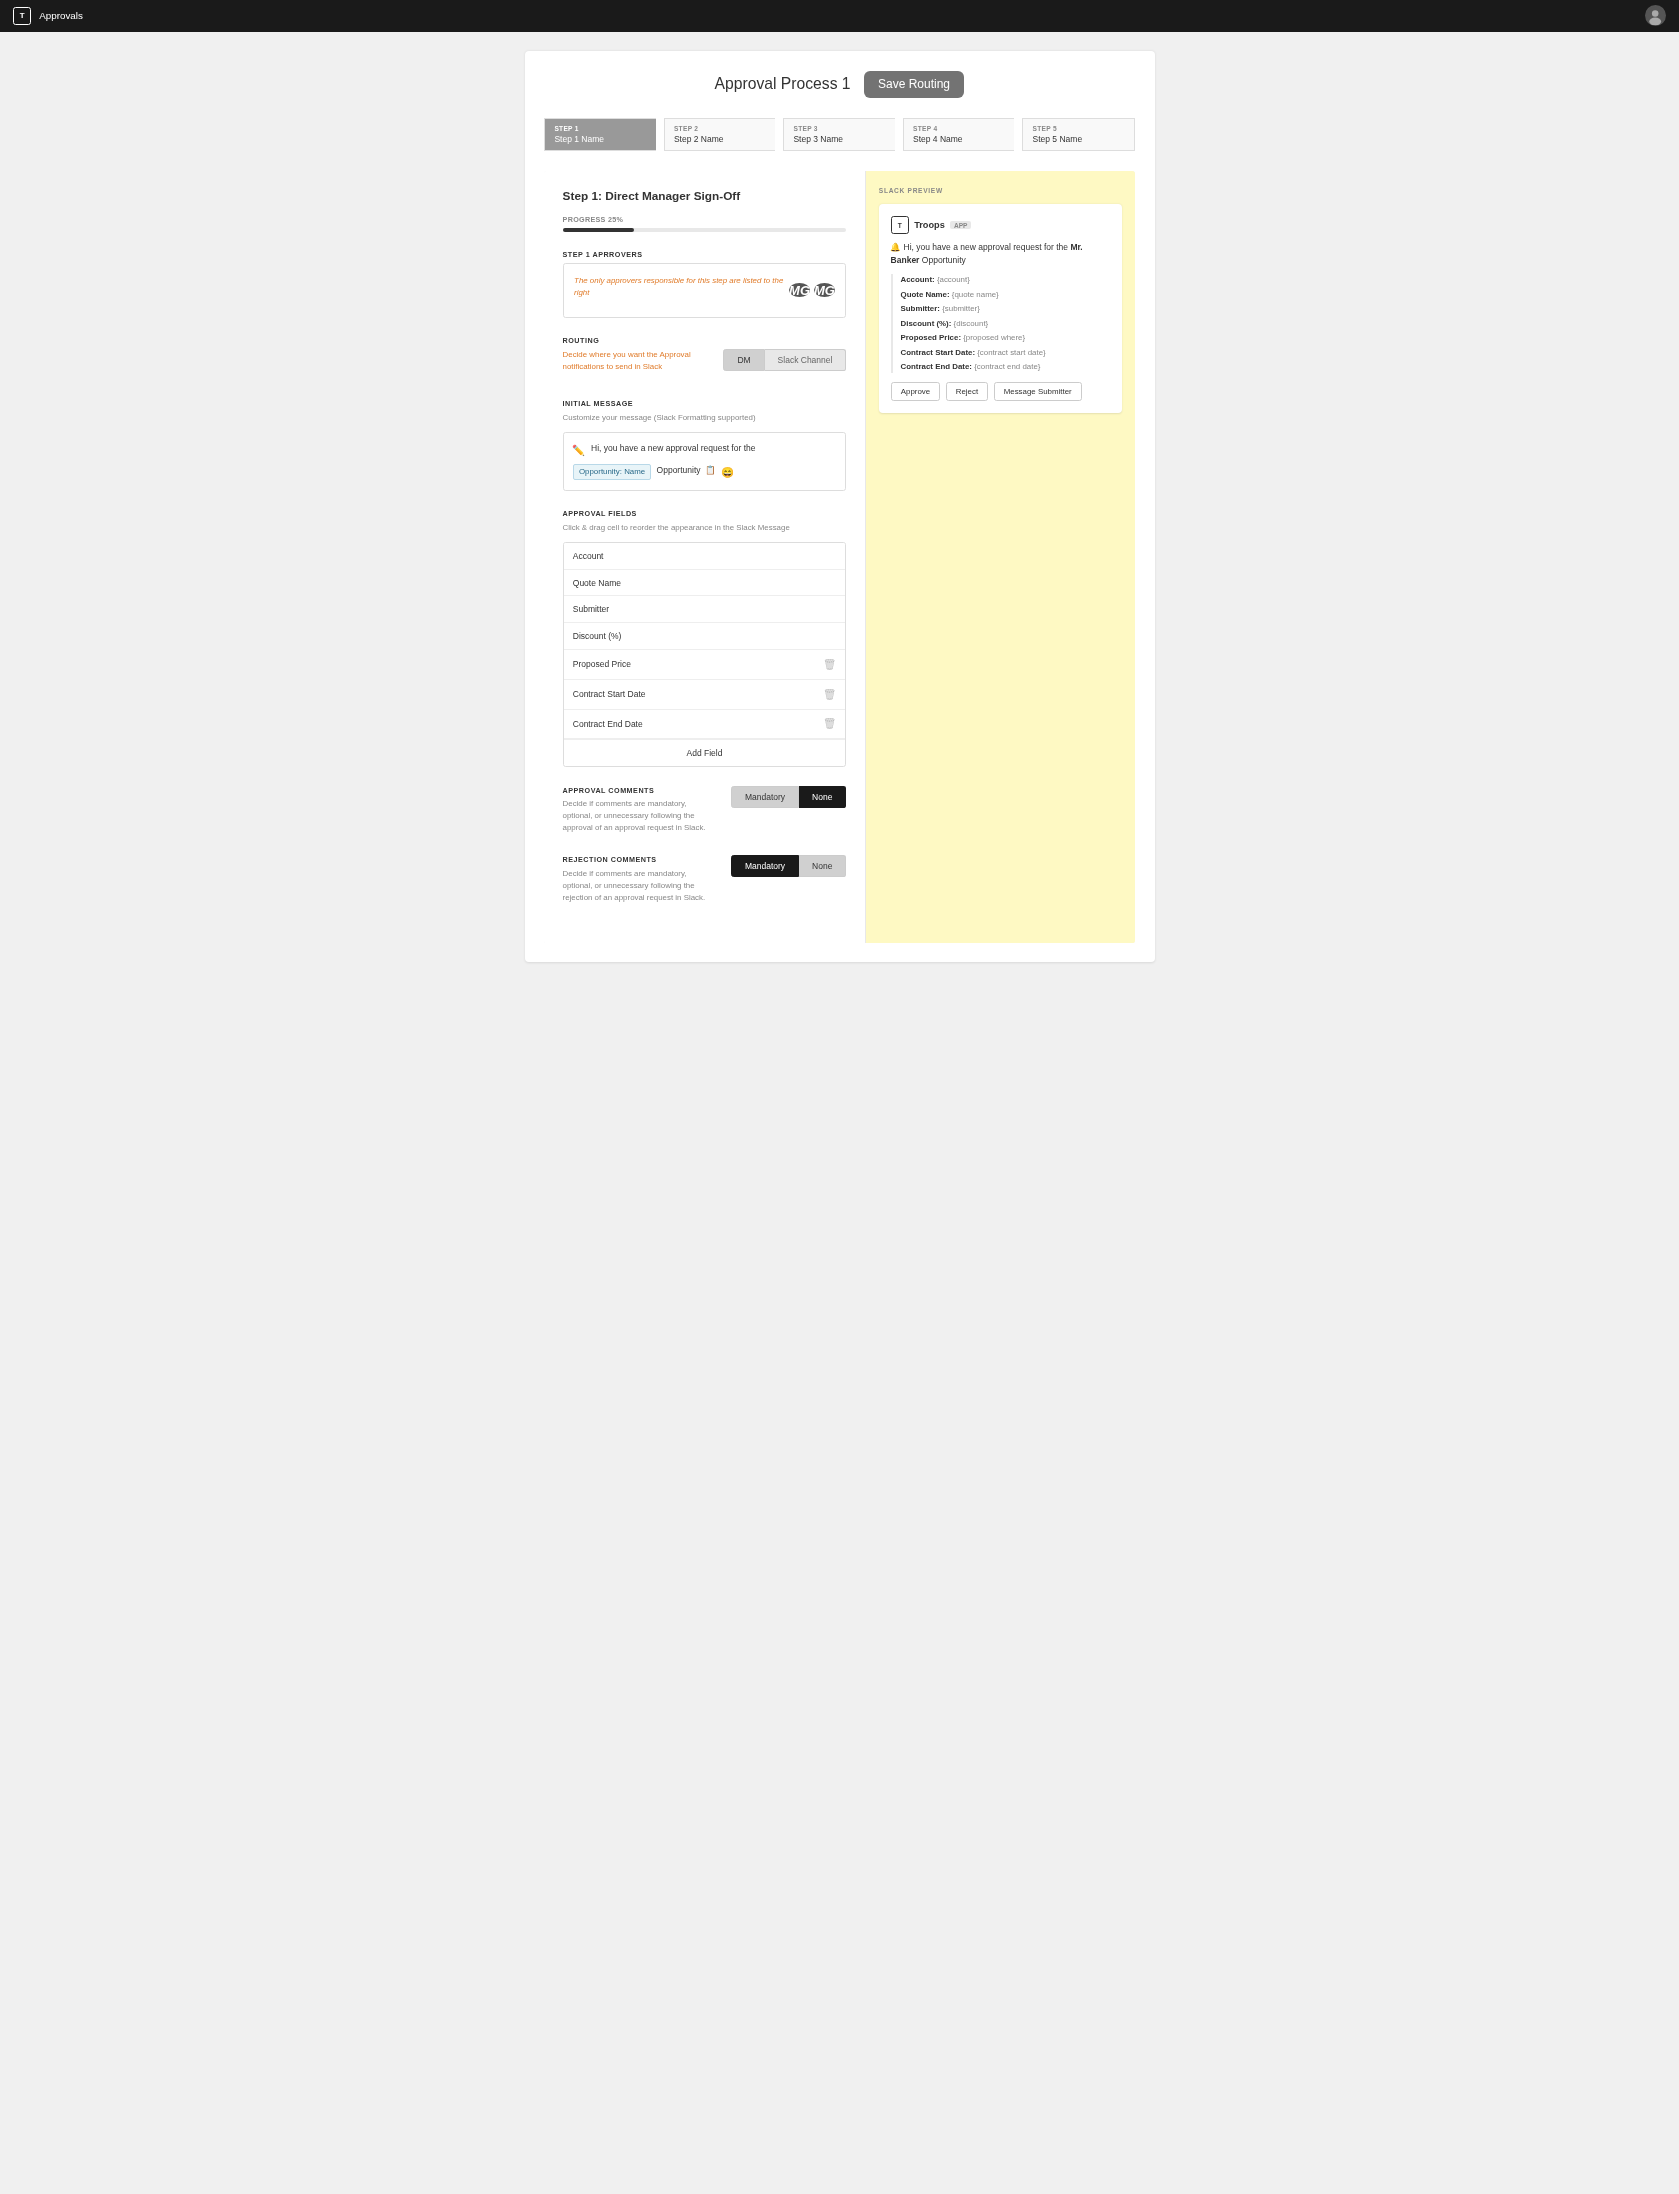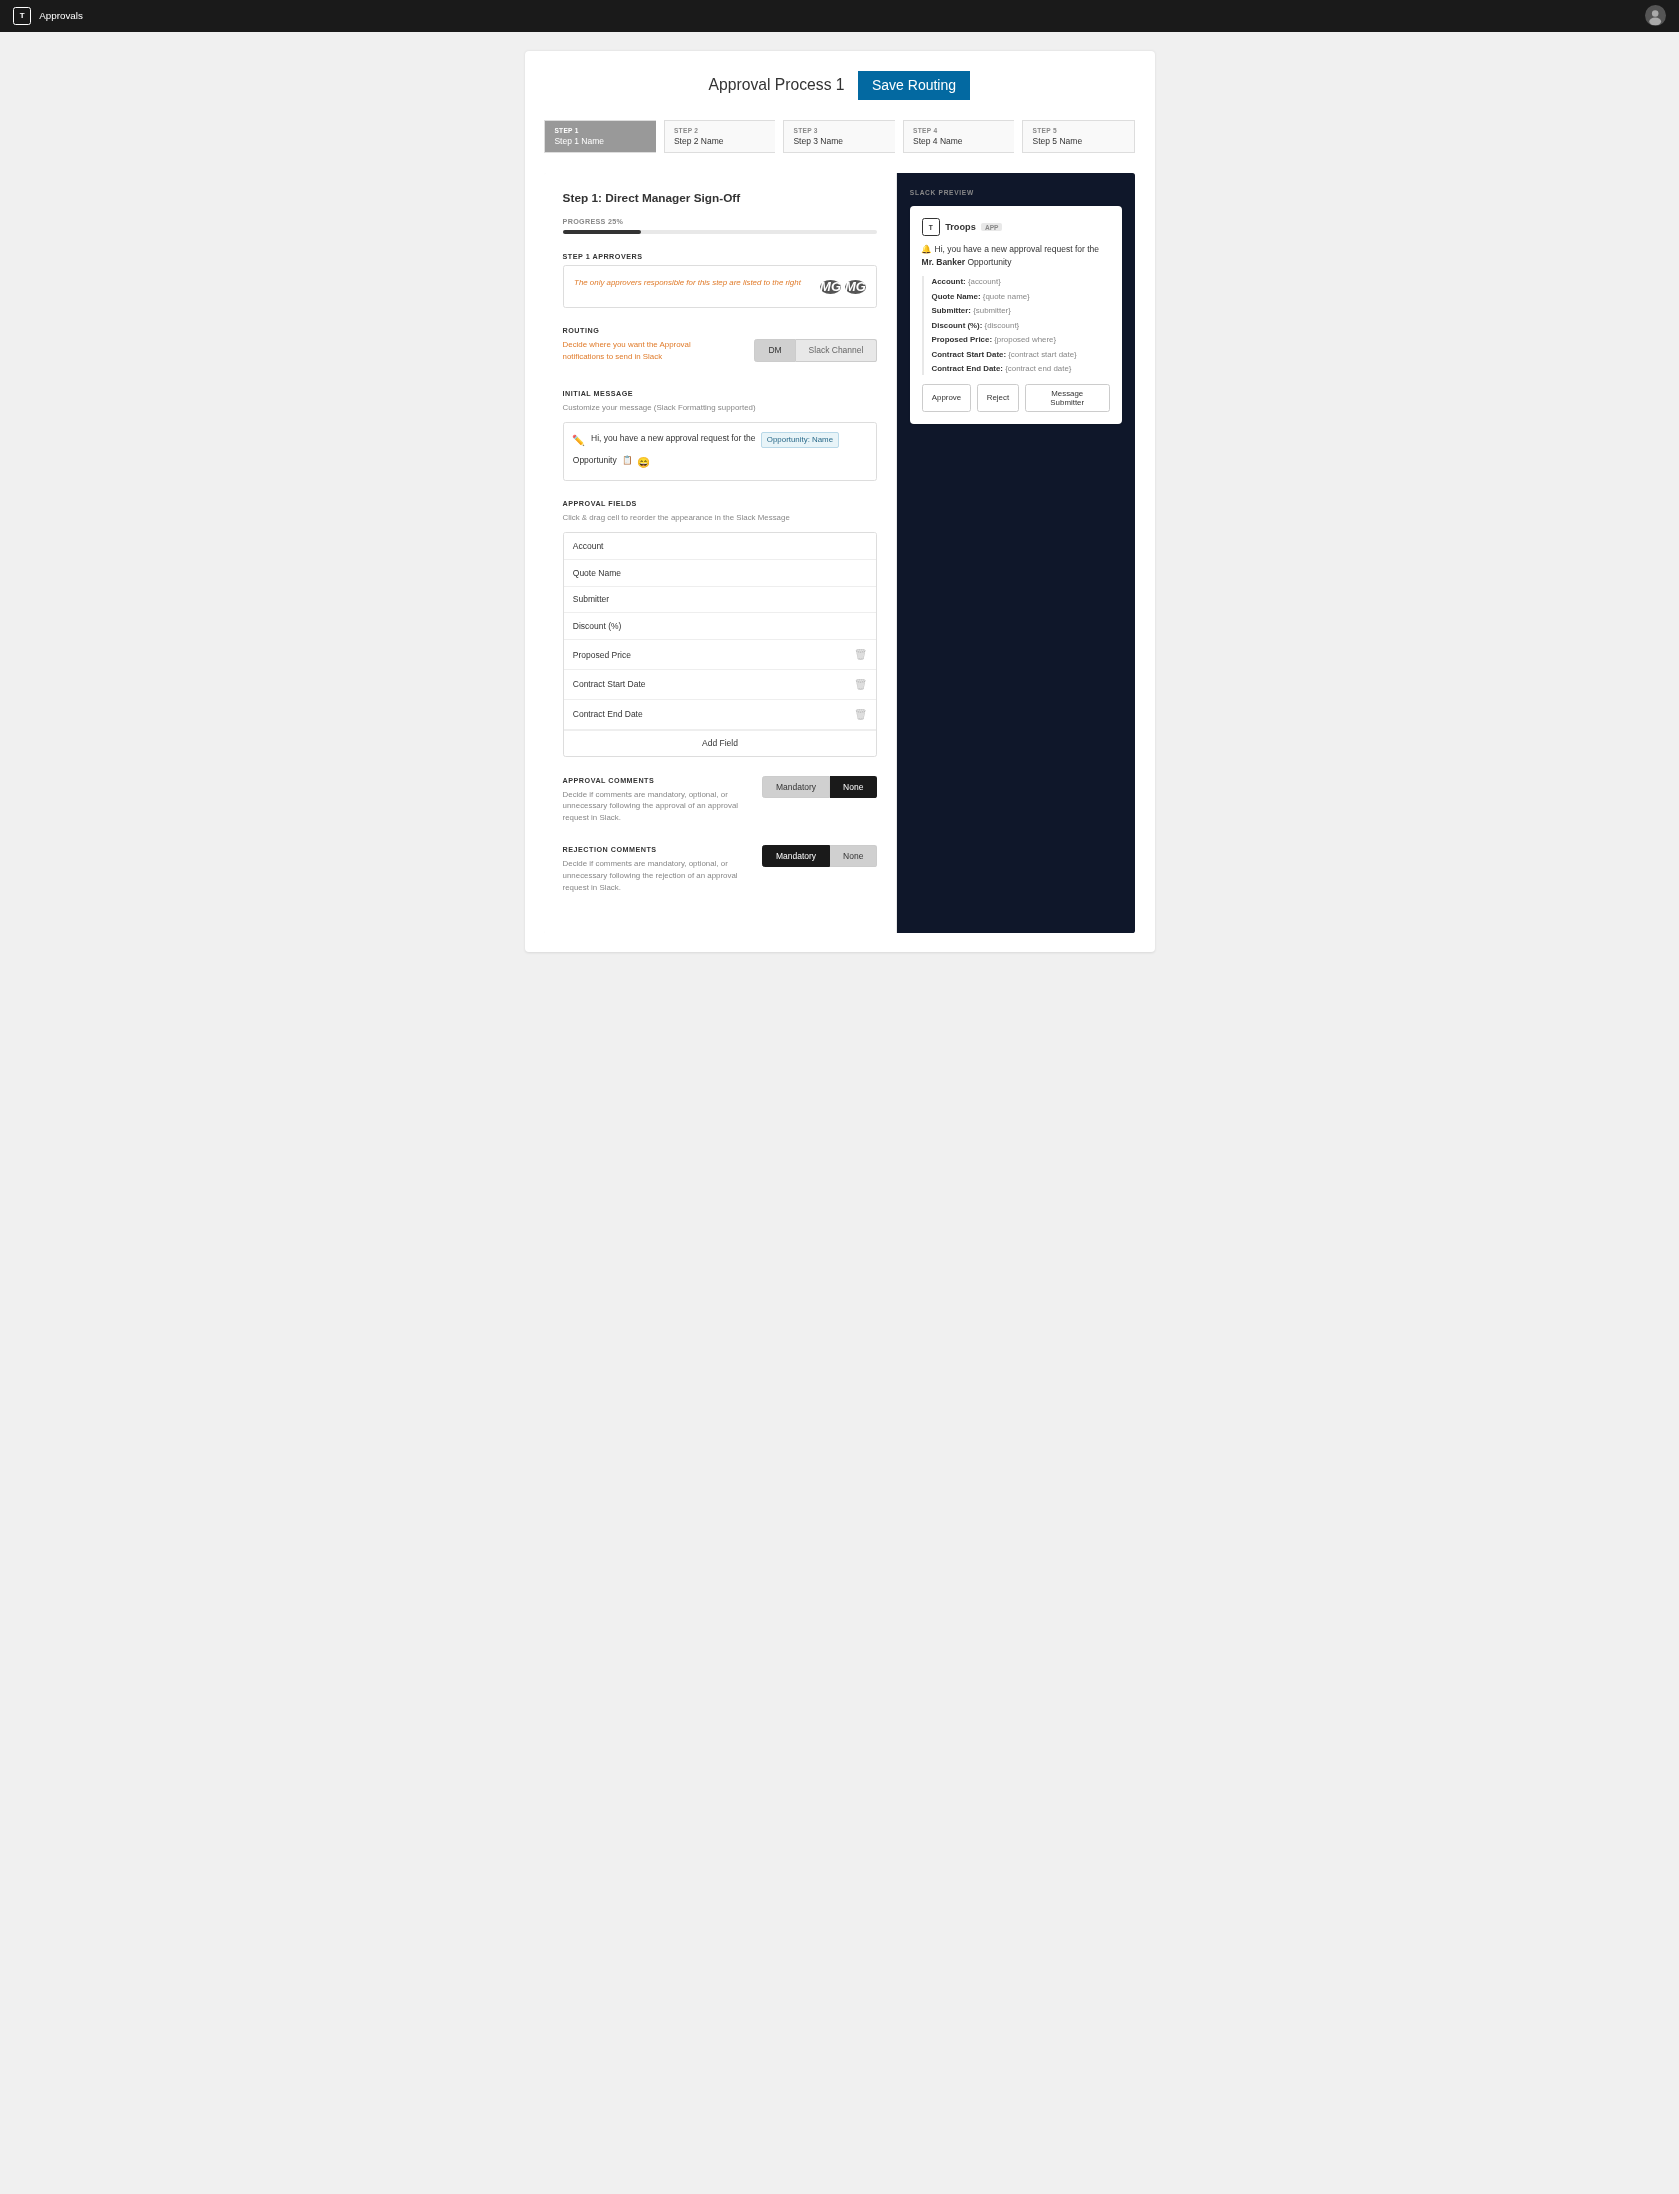--- a/index.html
+++ b/index.html
@@ -39,23 +39,23 @@
       padding: 19.7px;
     }
 
     
     .page-header {
       display: flex; align-items: center; justify-content: center;
       gap: 13px; margin-bottom: 19.7px; position: relative;
     }
     .page-title { font-size: 15.7px; font-weight: 400; color: #333; }
     .save-routing-btn {
-      background: #0369a1; color: #fff;
-      border: none; border-radius: 0;
-      padding: 6.6px 14.4px; font-size: 14px; font-weight: 500;
+      background: #737373; color: #fff;
+      border: none; border-radius: 6px;
+      padding: 6.6px 14.4px; font-size: 12px; font-weight: 500;
       cursor: pointer;
     }
 
     
     .steps-container {
       display: flex; gap: 8px; margin-bottom: 19.7px;
     }
     .step {
       flex: 1;
       border: 0.7px solid #ddd;
@@ -160,22 +160,22 @@
 
     
     .comments-section {
       display: flex; align-items: flex-start; gap: 13px; margin-bottom: 13px;
     }
     .comments-left { flex: 1; }
     .comments-right { display: flex; gap: 0; }
 
     
     .right-panel {
-      width: 238px;
-      background: #0f172a;
+      width: 269px;
+      background: #fef9c3;
       padding: 15.7px 13px;
     }
     .slack-preview-title {
       font-size: 6.6px; font-weight: 700; color: #888; text-transform: uppercase;
       letter-spacing: 0.7px; margin-bottom: 10.5px;
     }
     .slack-card {
       background: #fff; border-radius: 3.9px; padding: 11.8px;
       box-shadow: 0 0.7px 2px rgba(0,0,0,0.1);
     }

